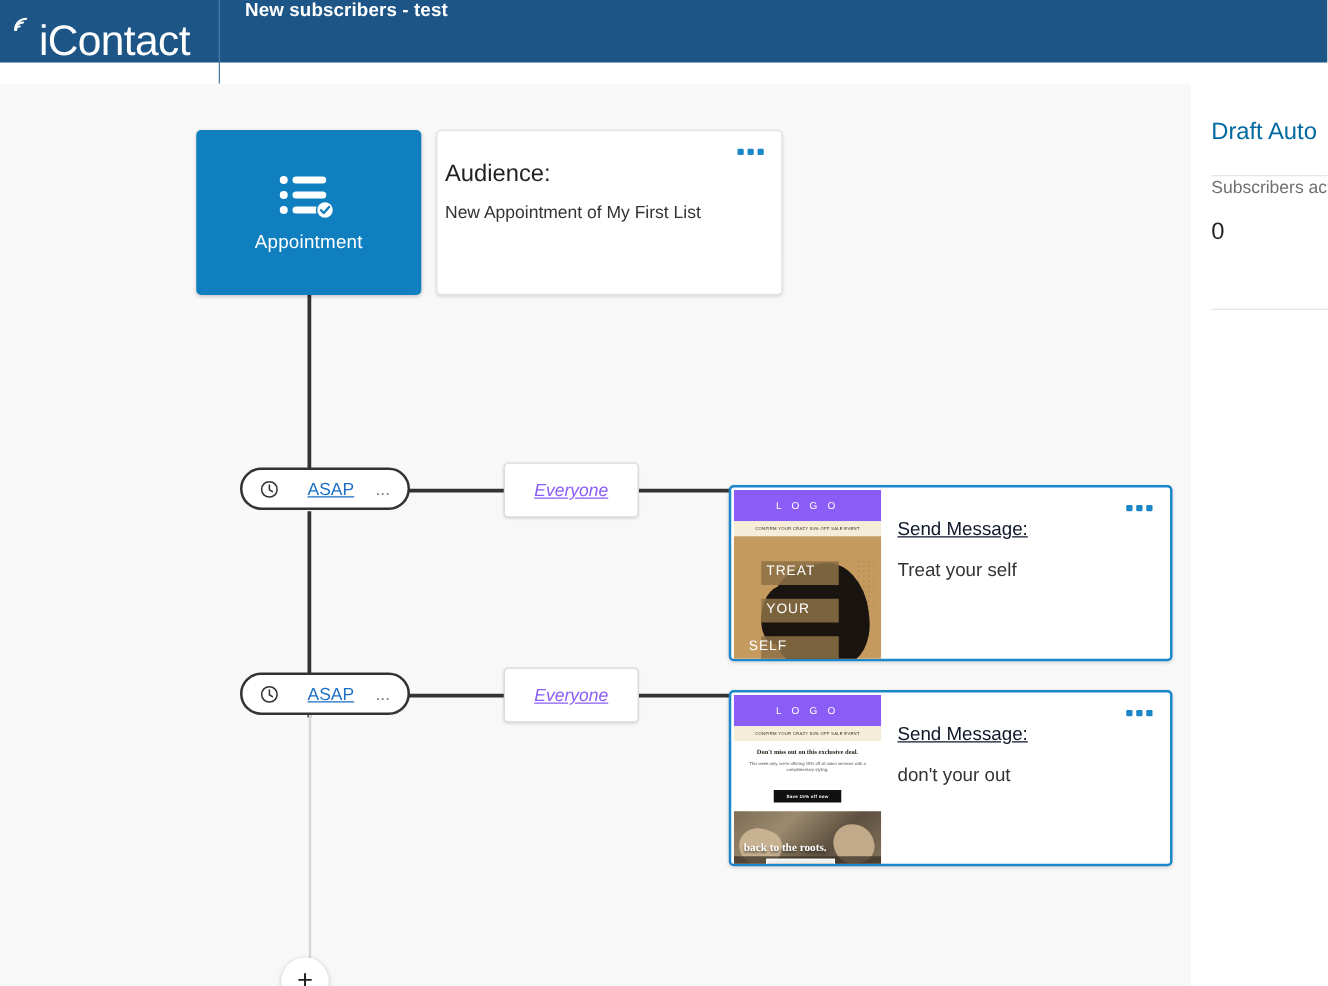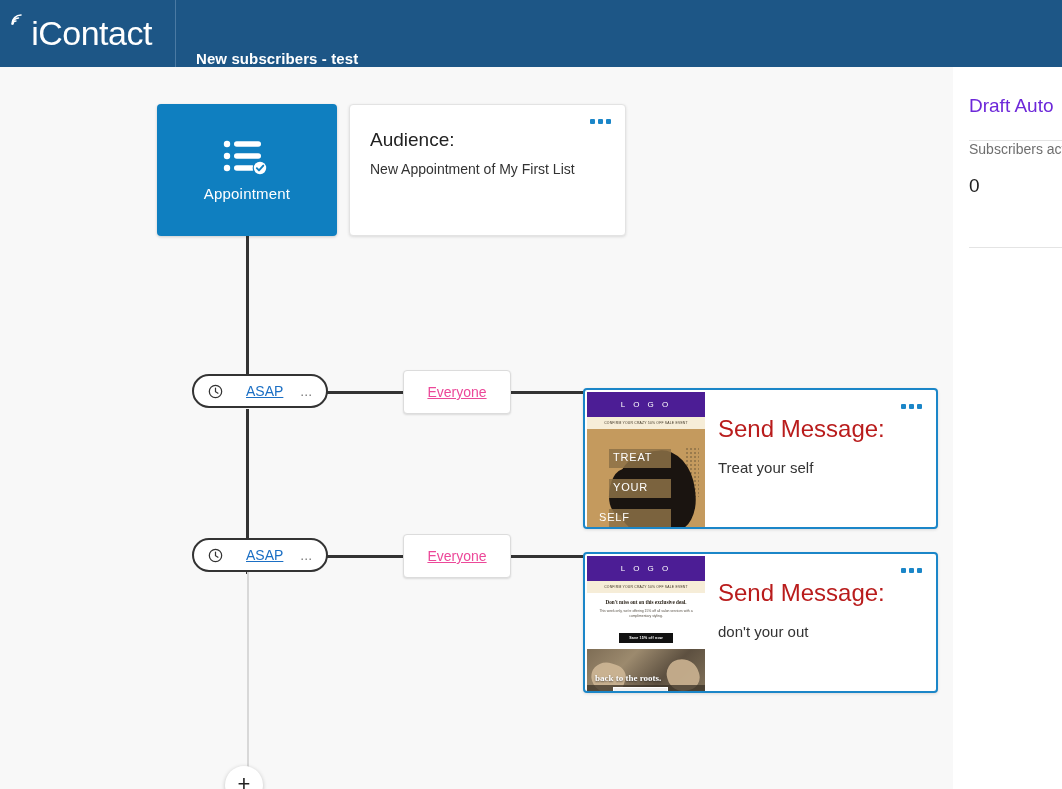--- a/index.html
+++ b/index.html
@@ -7,23 +7,23 @@
     width: 1062px; height: 789px;
     font-family: "Liberation Sans", sans-serif;
     background: #ffffff;
     overflow: hidden;
   }
   #app { position: relative; width: 1062px; height: 789px; }
 
   
   .header {
     position: absolute; top: 0; left: 0;
-    width: 1062px; height: 67px;
+    width: 1062px; height: 50px;
     background: #1d5686;
-    display: flex; align-items: flex-end;
+    display: flex; align-items: flex-start;
   }
   .logo-wrap {
     width: 175px; height: 67px;
     display: flex; align-items: center; justify-content: center;
     position: relative;
   }
   .logo-text {
     color: #ffffff;
     font-size: 34px;
     letter-spacing: -0.5px;
@@ -84,21 +84,21 @@
   .card {
     position: absolute;
     background: #ffffff;
     border: 1px solid #e3e3e3;
     border-radius: 4px;
     box-shadow: 0 1px 3px rgba(0,0,0,0.12);
   }
   .card-audience {
     left: 349px; top: 37px;
     width: 277px; height: 132px;
-    padding: 24px 0 0 20px;
+    padding: 24px 0 0 6px;
   }
   .card-title {
     font-size: 19px; color: #222222; margin-bottom: 10px;
   }
   .card-sub {
     font-size: 14px; color: #333333;
   }
   .dots {
     position: absolute; top: 14px; right: 14px;
     display: flex; gap: 3px;
@@ -115,33 +115,33 @@
     background: #ffffff;
     overflow: hidden;
   }
   .msg1 { left: 583px; top: 321px; }
   .msg2 { left: 583px; top: 485px; }
   .msg-body {
     position: absolute;
     left: 133px; top: 0;
     padding: 25px 0 0 0;
   }
-  .msg-heading { font-size: 24px; color: #b91c1c; margin-bottom: 16px; }
+  .msg-heading { font-size: 15px; color: #0f172a; margin-bottom: 16px; text-decoration: underline; }
   .msg-sub { font-size: 15px; color: #333333; }
 
   
   .thumb {
     position: absolute;
     left: 2px; top: 2px;
     width: 118px; height: 137px;
     overflow: hidden;
     background: #ffffff;
   }
   .tb-logo {
-    height: 25px; background: #4c1d95;
+    height: 25px; background: #8b5cf6;
     display: flex; align-items: center; justify-content: center;
   }
   .tb-logo span {
     color: #ffffff; font-size: 8px; letter-spacing: 3px;
   }
   .tb-banner {
     height: 12px; background: #f6edd8;
     display: flex; align-items: center; justify-content: center;
   }
   .tb-banner span { font-size: 3.4px; color: #3b3121; letter-spacing: 0.2px; }
@@ -280,21 +280,21 @@
     width: 108px; height: 44px;
     background: #ffffff;
     border: 1px solid #dcdcdc;
     border-radius: 4px;
     box-shadow: 0 1px 2px rgba(0,0,0,0.12);
     display: flex; align-items: center; justify-content: center;
     cursor: pointer;
     z-index: 4;
   }
   .seg-link {
-    color: #ec4899; font-size: 14px; text-decoration: underline;
+    color: #8b5cf6; font-size: 14px; text-decoration: underline; font-style: italic;
   }
 
   
   .add-btn {
     position: absolute;
     left: 225px; top: 699px;
     width: 38px; height: 38px;
     background: #ffffff;
     border-radius: 50%;
     box-shadow: 0 1px 4px rgba(0,0,0,0.22);
@@ -307,21 +307,21 @@
   
   .side-panel {
     position: absolute;
     top: 67px; left: 953px;
     width: 109px; height: 722px;
     background: #ffffff;
     padding: 28px 0 0 16px;
     overflow: hidden;
   }
   .sp-title {
-    font-size: 19px; color: #6d28d9;
+    font-size: 19px; color: #0369a1;
     white-space: nowrap;
   }
   .sp-rule {
     position: absolute; left: 16px; width: 200px; height: 1px;
     background: #e4e4e4;
   }
   .sp-label {
     font-size: 14px; color: #6f6f6f;
     line-height: 1.55;
     width: 190px;

